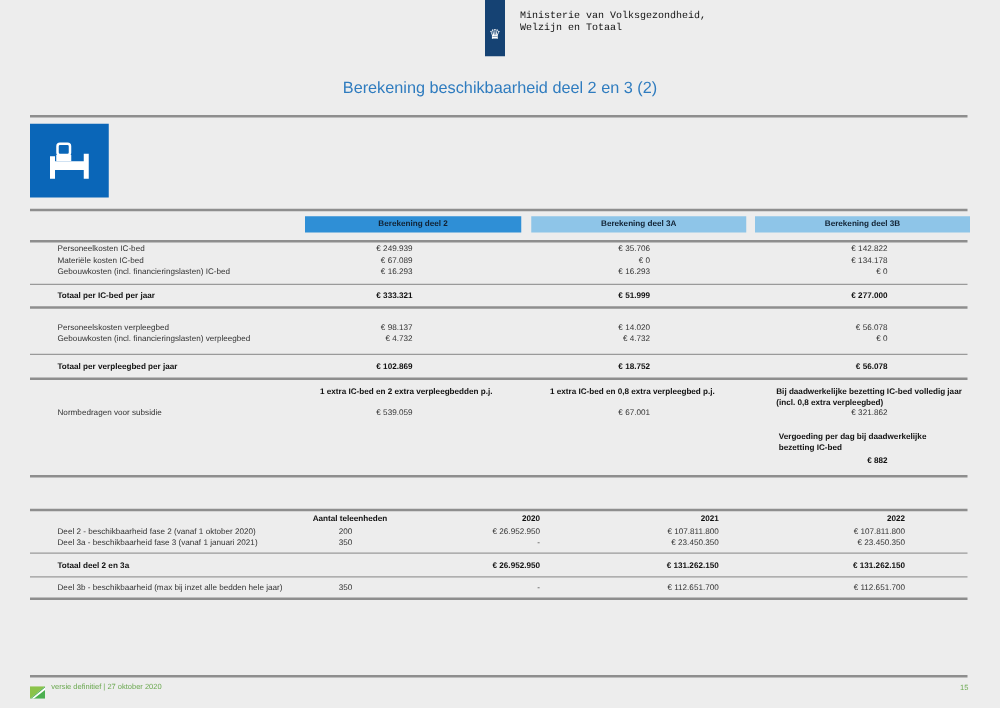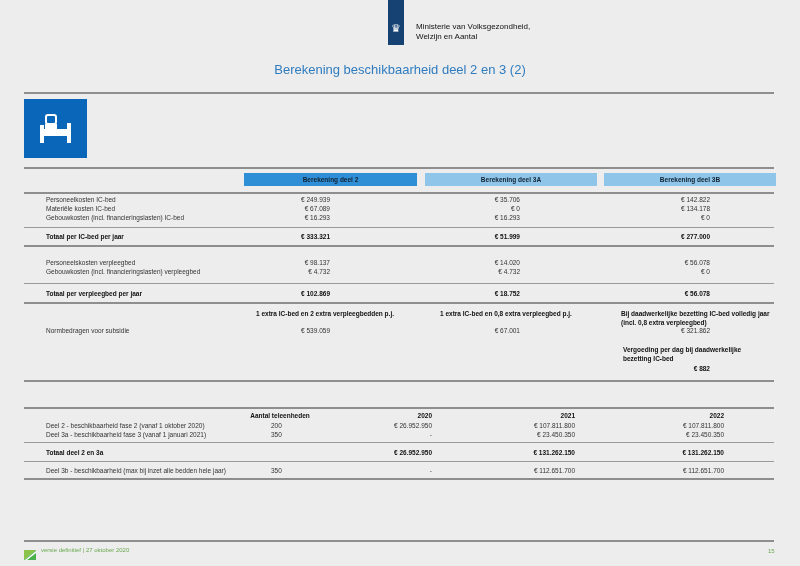--- a/index.html
+++ b/index.html
@@ -3,21 +3,21 @@
 <meta charset="utf-8">
 <style>
   html, body { margin:0; padding:0; }
   body {
     width:800px; height:566px; background:#ededed;
     font-family:"Liberation Sans", sans-serif; color:#222;
     position:relative; overflow:hidden;
   }
   .logo-bar { position:absolute; left:388px; top:0; width:16px; height:45px; background:#154273; }
   .logo-crest { position:absolute; left:390px; top:22px; width:12px; height:12px; color:#fff; font-size:11px; line-height:12px; text-align:center; }
-  .logo-text { position:absolute; left:416px; top:22px; font-size:8px; line-height:10px; color:#111; font-family:Liberation Sans, sans-serif; }
+  .logo-text { position:absolute; left:416px; top:8px; font-size:8px; line-height:10px; color:#111; font-family:Liberation Mono, monospace; }
   .title { position:absolute; left:0; width:800px; top:62px; text-align:center; color:#2f7cbf; font-size:13px; }
   .hr { position:absolute; left:24px; width:750px; height:2px; background:#8e8e8e; }
   .hr.thin { height:1px; background:#9a9a9a; }
   .icon-box { position:absolute; left:24px; top:99px; width:63px; height:59px; background:#0a66b8; }
   .icon-box svg { position:absolute; left:14px; top:12px; }
   .colhead { position:absolute; top:173px; height:13px; font-size:6.5px; font-weight:bold; text-align:center; line-height:13px; color:#123; }
   .txt { position:absolute; font-size:6.5px; line-height:9px; white-space:nowrap; color:#333; }
   .b { font-weight:bold; color:#111; }
   .r { text-align:right; }
   .c { text-align:center; }
@@ -25,21 +25,21 @@
   .footer-text { position:absolute; left:41px; top:547px; font-size:6px; color:#6aa84f; }
   .page-num { position:absolute; left:768px; top:548px; font-size:6px; color:#6aa84f; }
 </style>
 </head>
 <body>
 
 <div class="logo-bar"></div>
 <div class="logo-crest">♛</div>
 <div class="logo-text">
   <div>Ministerie van Volksgezondheid,</div>
-  <div>Welzijn en Aantal</div>
+  <div>Welzijn en Totaal</div>
 </div>
 
 <div class="title">Berekening beschikbaarheid deel 2 en 3  (2)</div>
 
 <div class="hr" style="top:92px"></div>
 
 <div class="icon-box">
   <svg width="36" height="36" viewBox="0 0 36 36">
     <rect x="2" y="14" width="4" height="18" fill="#fff"></rect>
     <rect x="2" y="18" width="30" height="7" fill="#fff"></rect>

